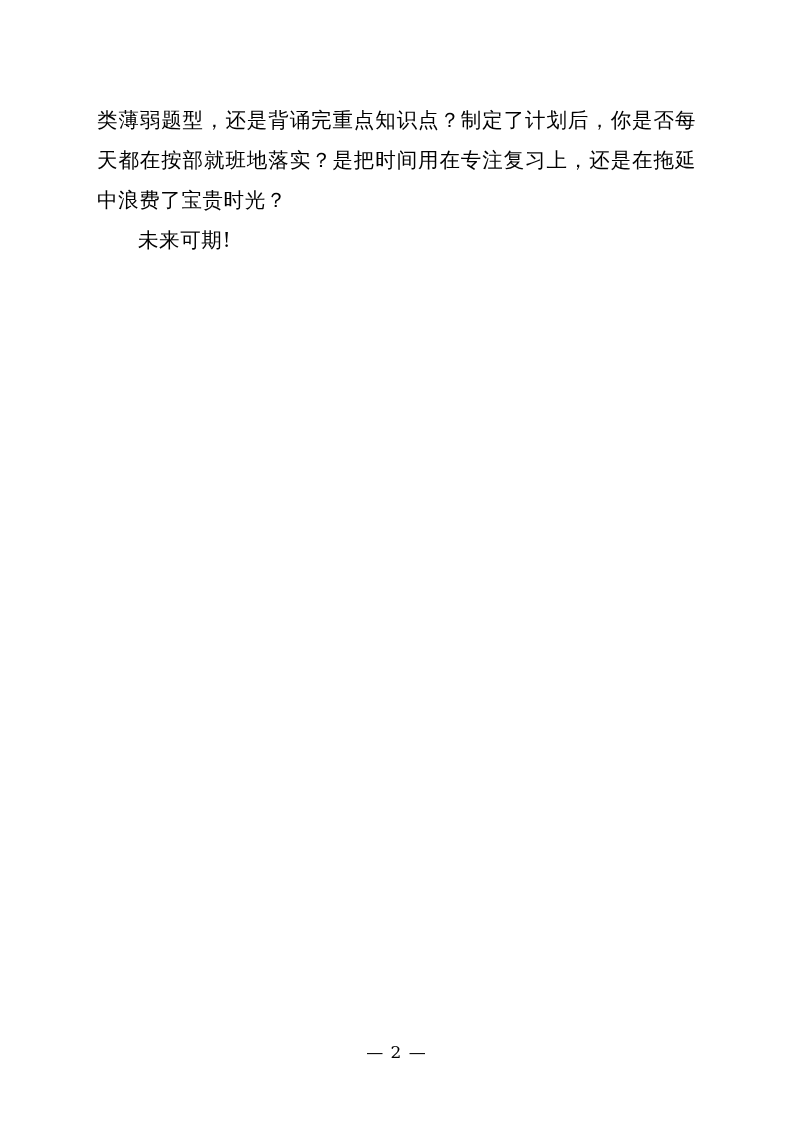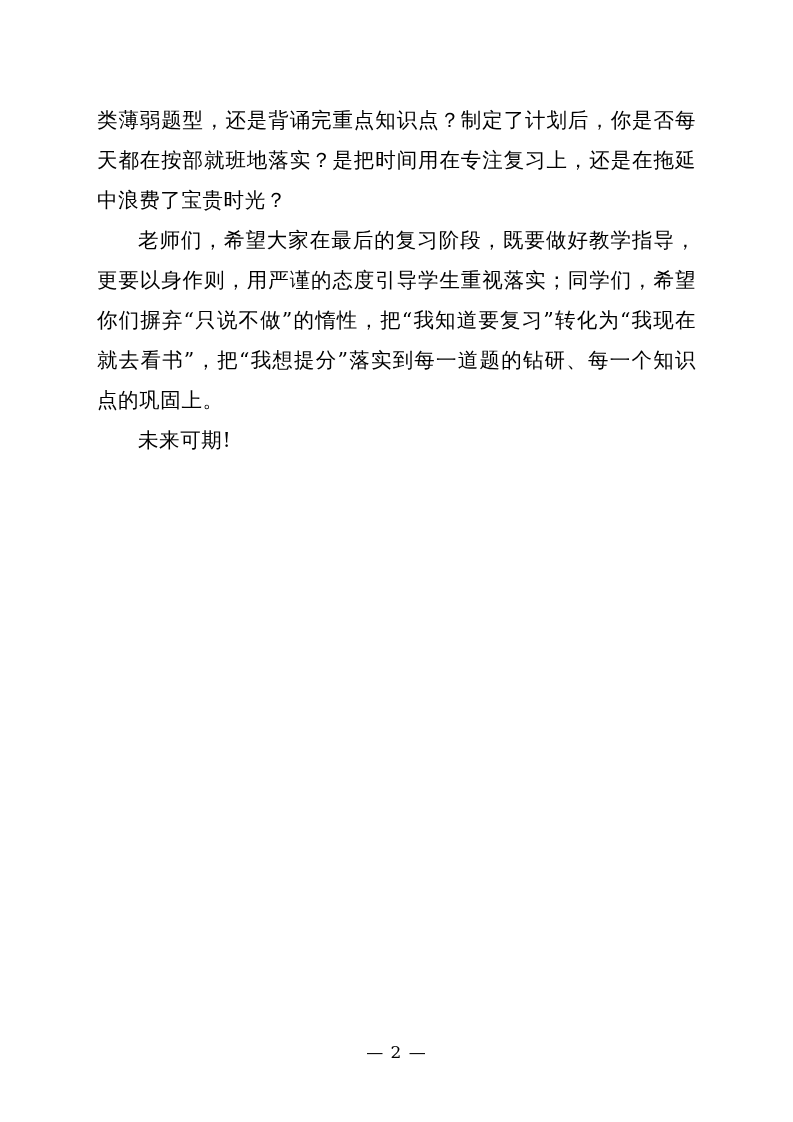--- a/index.html
+++ b/index.html
@@ -45,17 +45,16 @@
     letter-spacing: 1px;
     color: #000000;
   }
 </style>
 </head>
 <body>
 
 <div class="page">
   <div class="doc-body">
     <p class="para cont">类薄弱题型，还是背诵完重点知识点？制定了计划后，你是否每天都在按部就班地落实？是把时间用在专注复习上，还是在拖延中浪费了宝贵时光？</p>
-    <p class="para">老师们，希望大家在最后的复习阶段，既要做好教学指导，更要以身作则，用严谨的态度引导学生重视落实；同学们，希望你们摒弃“只说不做”的惰性，把“我知道要复习”转化为“我现在就去看书”，把“我想提分”落实到每一道题的钻研、每一个知识点的巩固上。</p>
     <p class="para">未来可期!</p>
   </div>
   <div class="page-number">— 2 —</div>
 </div>
 
 </body></html>

